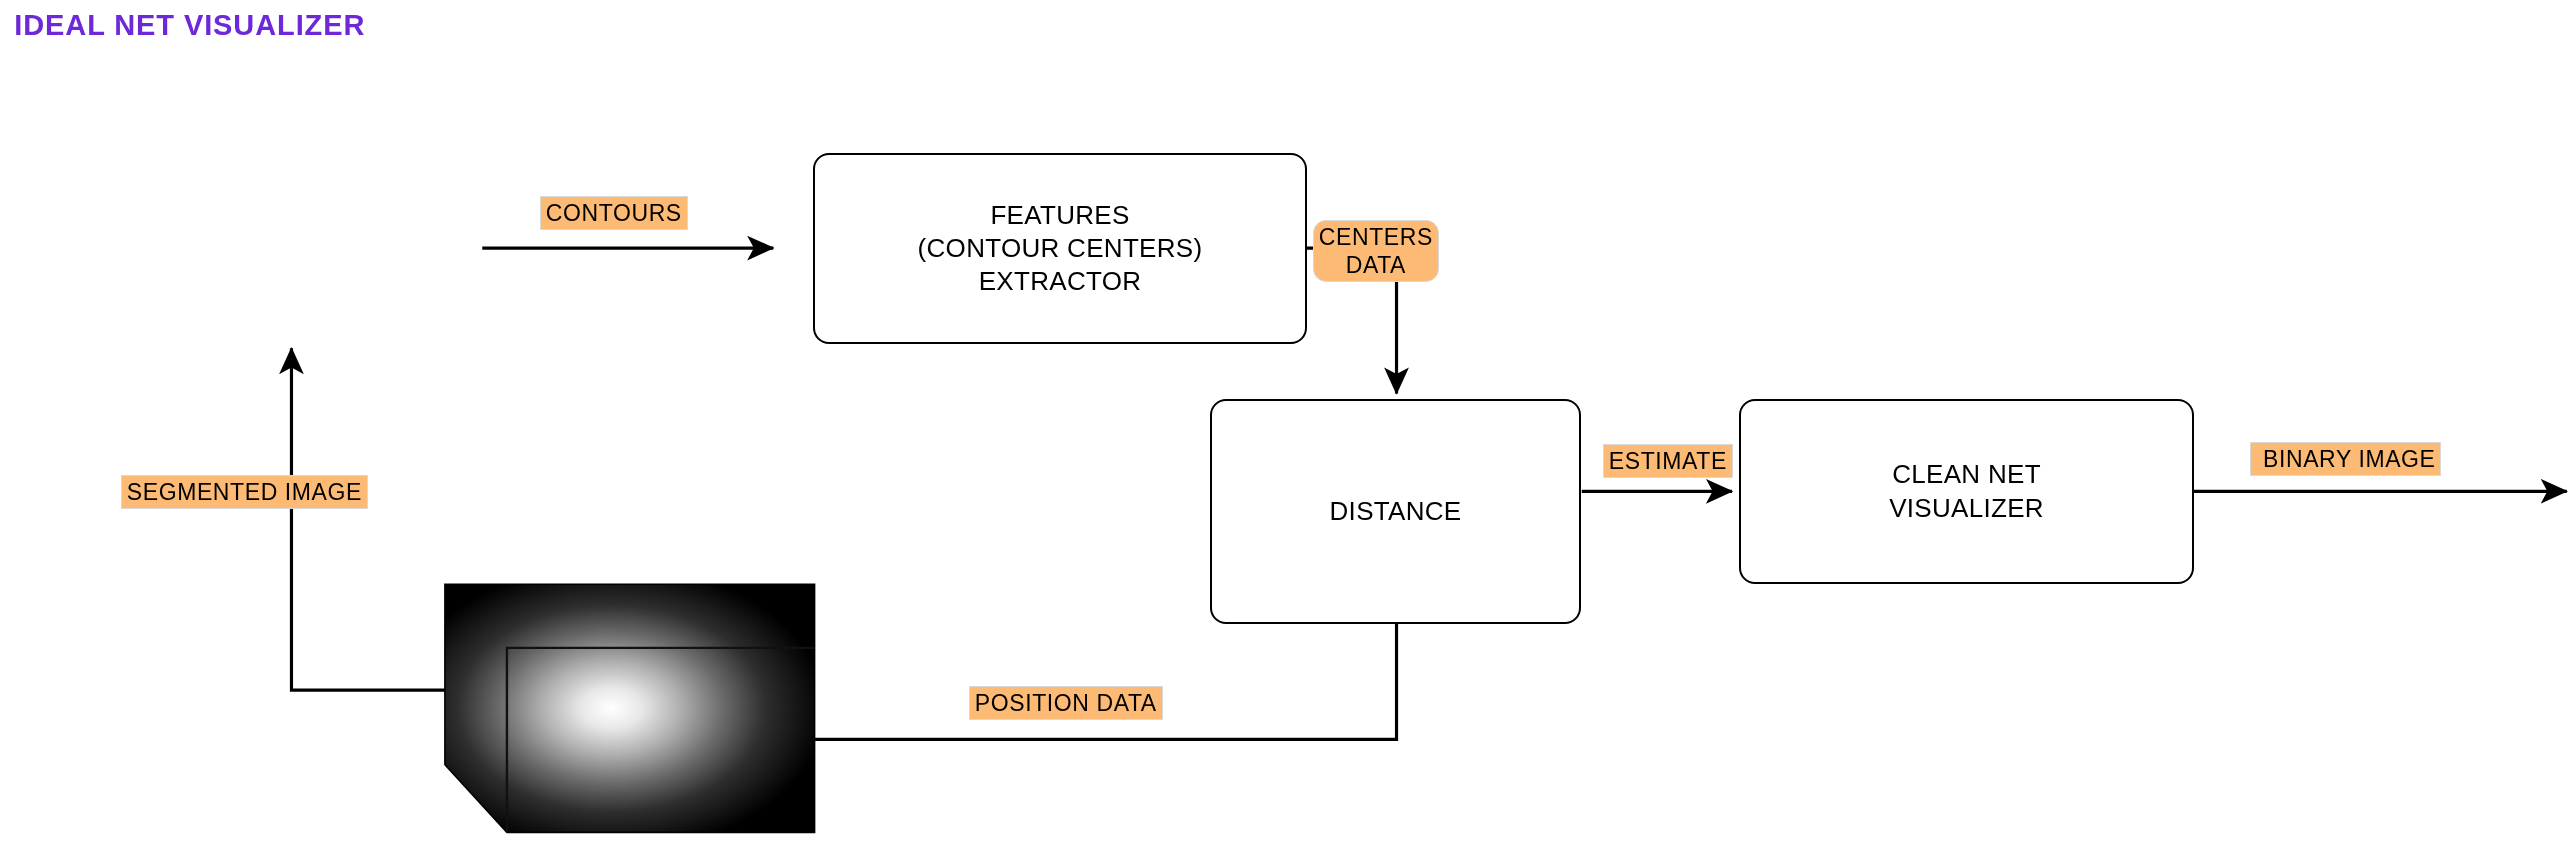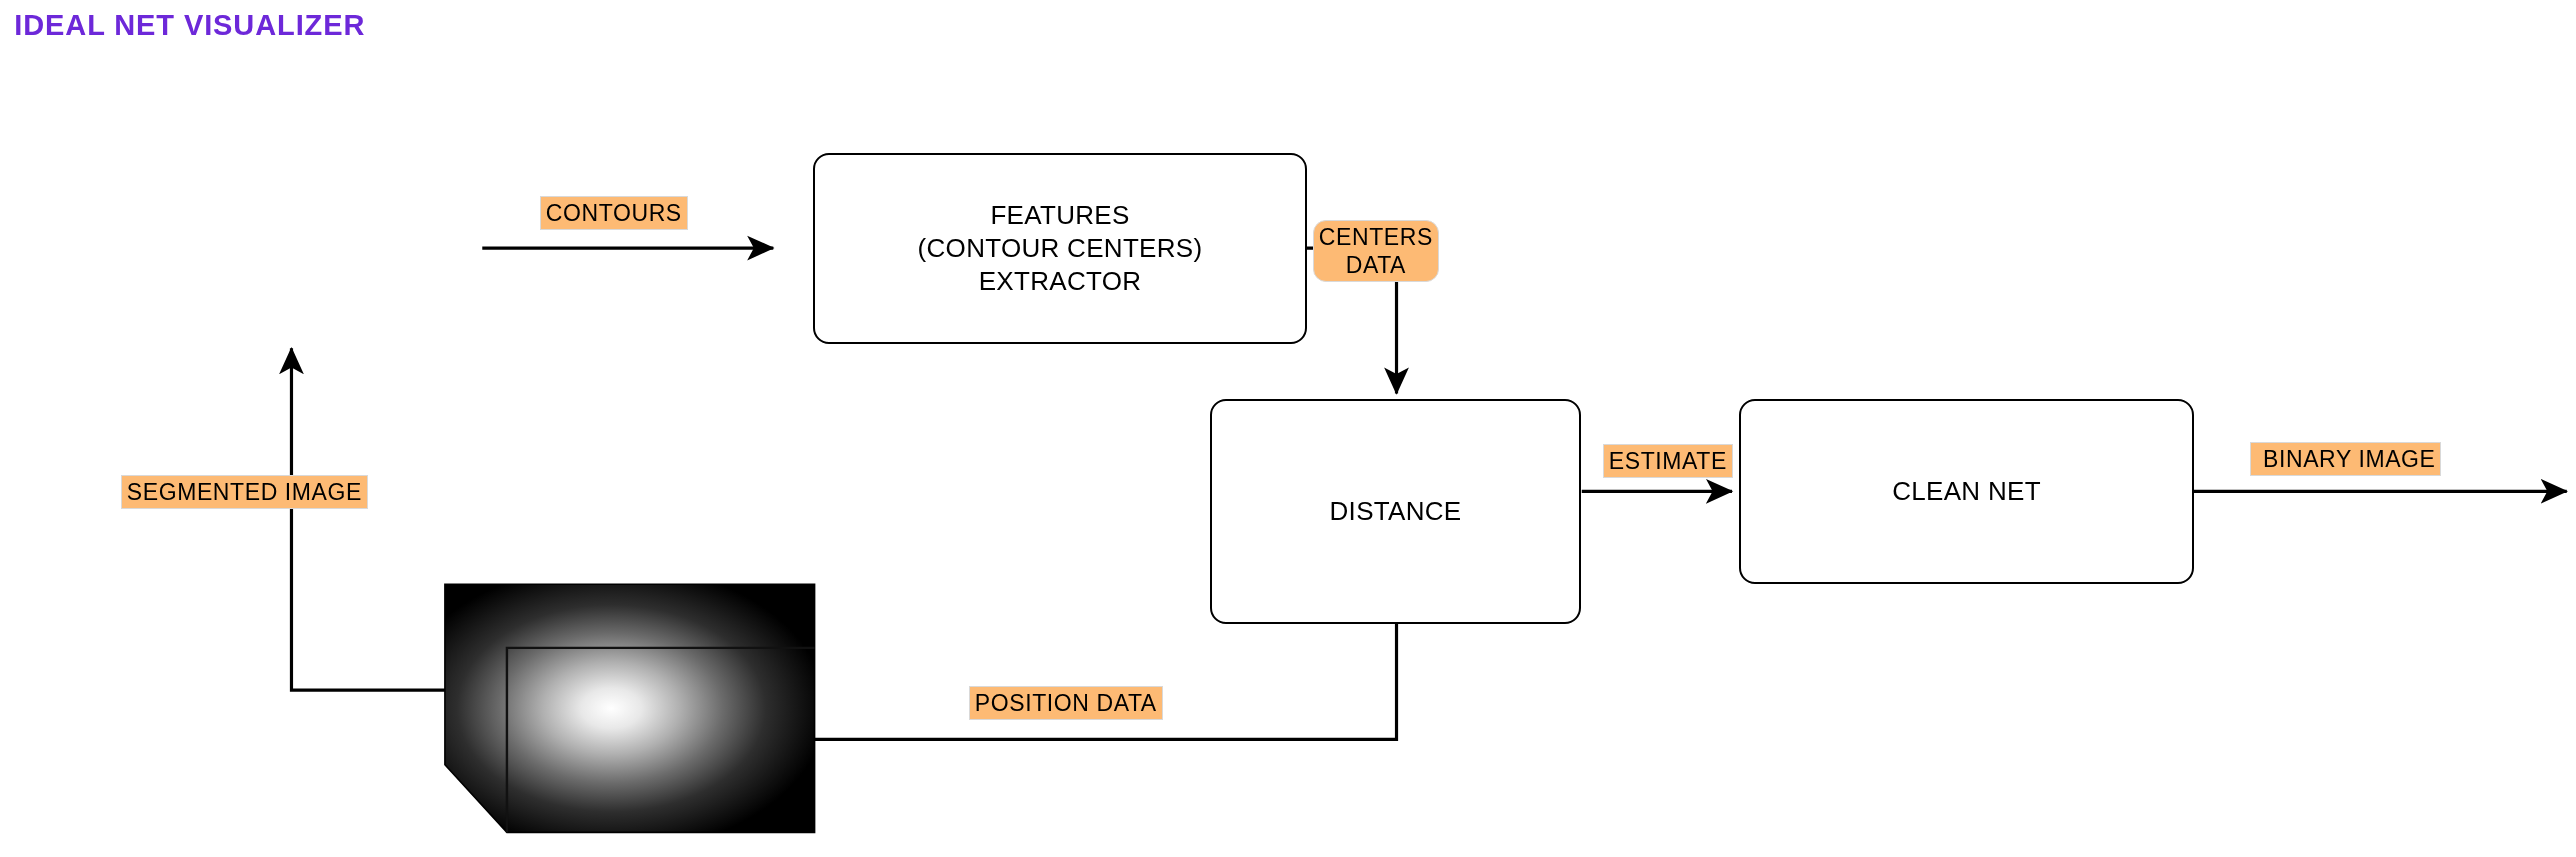--- a/index.html
+++ b/index.html
@@ -139,20 +139,21 @@
 
   <div class="node-box" style="left:1210px; top:399px; width:371px; height:225px;">
     <span class="node-lines">
       <span class="node-line">DISTANCE</span>
     </span>
   </div>
 
   <div class="node-box" style="left:1739px; top:399px; width:455px; height:185px;">
     <span class="node-lines">
       <span class="node-line">CLEAN NET</span>
+      <span class="node-line">VISUALIZER</span>
     </span>
   </div>
 
   <div class="edge-label" style="left:540px; top:196px;">
     <span class="lbl-line">CONTOURS</span>
   </div>
 
   <div class="edge-label" style="left:1313px; top:220px;border-radius:13px;">
     <span class="lbl-line">CENTERS</span>
     <span class="lbl-line">DATA</span>

